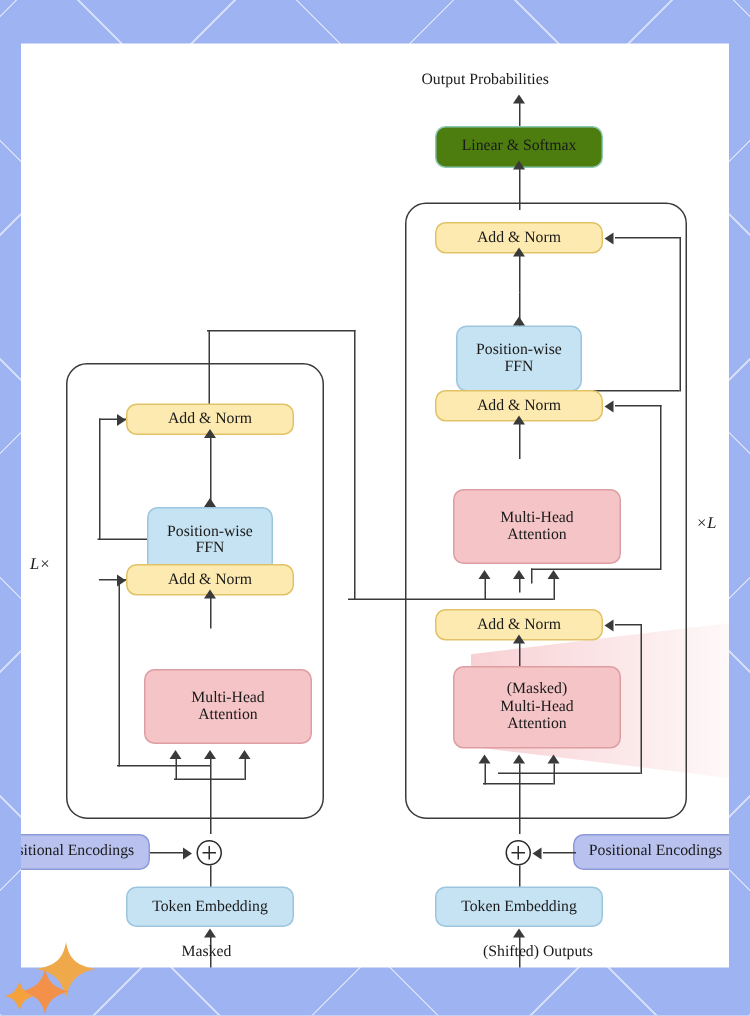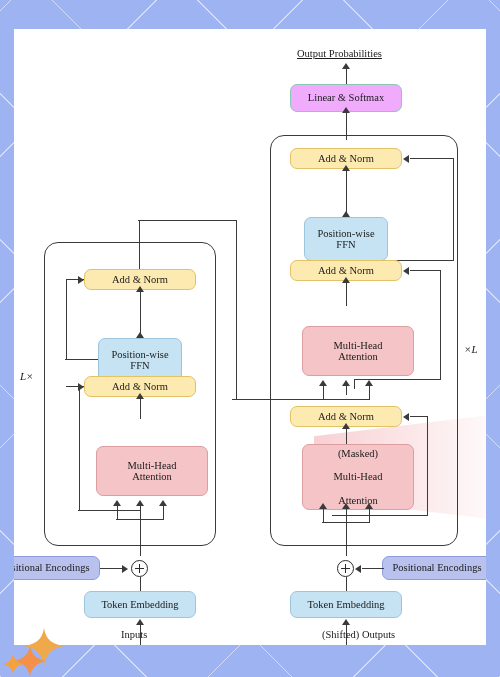--- a/index.html
+++ b/index.html
@@ -32,21 +32,21 @@
 
   
   .node{
     position:absolute;border-radius:7px;border:1px solid rgba(0,0,0,.30);
     display:flex;align-items:center;justify-content:center;text-align:center;
     font-size:10.5px;line-height:11.5px;color:#1a1a1a;box-sizing:border-box;
   }
   .n-yellow{background:#fdeab0;border-color:#e2c266;}
   .n-blue  {background:#c6e3f3;border-color:#9bc6de;}
   .n-pink  {background:#f4c4c6;border-color:#dd9ea2;}
-  .n-green {background:#f0abfc;border-color:#8cc9b4;}
+  .n-green {background:#4d7c0f;border-color:#8cc9b4;}
   .n-pe    {background:#b9c2ef;border-color:#8e9ada;}
 
   .stack{
     position:absolute;border:1.1px solid #3a3a3a;border-radius:14px;
     background:transparent;box-sizing:border-box;
   }
   .wire{position:absolute;background:#3a3a3a;}
   .wv{width:1.3px;}
   .wh{height:1.3px;}
   .arrow{
@@ -75,21 +75,21 @@
 </style>
 </head>
 <body>
 
 <div id="bg-pattern"></div>
 
 <div id="canvas">
 
   <div id="beam"></div>
 
-  <div class="label" style="left:283px;top:19px;text-decoration:underline;">Output Probabilities</div>
+  <div class="label" style="left:267px;top:19px;">Output Probabilities</div>
   <div class="wire wv" style="left:331.5px;top:39px;height:27px;"></div>
   <div class="arrow" style="left:328px;top:34px;"></div>
 
   <div class="node n-green" style="left:276px;top:55px;width:112px;height:28px;">
     <span>Linear &amp; Softmax</span>
   </div>
   <div class="wire wv" style="left:331.5px;top:83px;height:28px;"></div>
   <div class="arrow" style="left:328px;top:78px;"></div>
 
   <div class="stack" style="left:256px;top:106px;width:188px;height:411px;"></div>
@@ -140,21 +140,21 @@
   <div class="node n-yellow" style="left:276px;top:377px;width:112px;height:21px;">
     <span>Add &amp; Norm</span>
   </div>
   <div class="wire wh" style="left:396px;top:387px;width:18px;"></div>
   <div class="arrow-left" style="left:389px;top:383.6px;"></div>
   <div class="wire wv" style="left:412.7px;top:387px;height:100px;"></div>
   <div class="wire wh" style="left:318px;top:486px;width:95px;"></div>
 
   <div class="wire wv" style="left:331.5px;top:398px;height:22px;"></div>
   <div class="arrow" style="left:328px;top:394px;"></div>
-  <div class="node n-pink" style="left:288px;top:415px;width:112px;height:66px;flex-direction:column;gap:12px;">
+  <div class="node n-pink" style="left:288px;top:415px;width:112px;height:55px;flex-direction:column;">
     <span>(Masked)</span>
     <span>Multi-Head</span>
     <span>Attention</span>
   </div>
   <div class="arrow" style="left:305px;top:474px;"></div>
   <div class="arrow" style="left:328px;top:474px;"></div>
   <div class="arrow" style="left:351px;top:474px;"></div>
   <div class="wire wv" style="left:308.5px;top:480px;height:14px;"></div>
   <div class="wire wv" style="left:354.5px;top:480px;height:14px;"></div>
   <div class="wire wh" style="left:308px;top:493px;width:47px;"></div>
@@ -227,21 +227,21 @@
   </div>
   <div class="wire wh" style="left:86px;top:539px;width:24px;"></div>
   <div class="arrow-left" style="left:108px;top:535.6px;transform:rotate(180deg);"></div>
 
   <div class="node n-blue" style="left:70px;top:562px;width:112px;height:27px;">
     <span>Token Embedding</span>
   </div>
   <div class="wire wv" style="left:125.5px;top:548px;height:14px;"></div>
   <div class="wire wv" style="left:125.5px;top:595px;height:23px;"></div>
   <div class="arrow" style="left:122px;top:590px;"></div>
-  <div class="label" style="left:107px;top:600px;">Inputs</div>
+  <div class="label" style="left:107px;top:600px;">Masked</div>
 
 </div>
 
 <svg id="sparkles" viewBox="0 0 120 60">
   <path d="M44 4 C46 16, 52 20, 64 22 C52 24, 46 30, 44 42 C42 30, 36 24, 24 22 C36 20, 42 16, 44 4 Z" fill="#f0a94a"></path>
   <path d="M30 22 C32 31, 37 35, 46 37 C37 39, 32 43, 30 52 C28 43, 23 39, 14 37 C23 35, 28 31, 30 22 Z" fill="#f3914a"></path>
   <path d="M13 30 C14.5 36, 17.5 39, 23 40 C17.5 41, 14.5 44, 13 50 C11.5 44, 8.5 41, 3 40 C8.5 39, 11.5 36, 13 30 Z" fill="#f5a13c"></path>
 </svg>
 
 </body></html>

